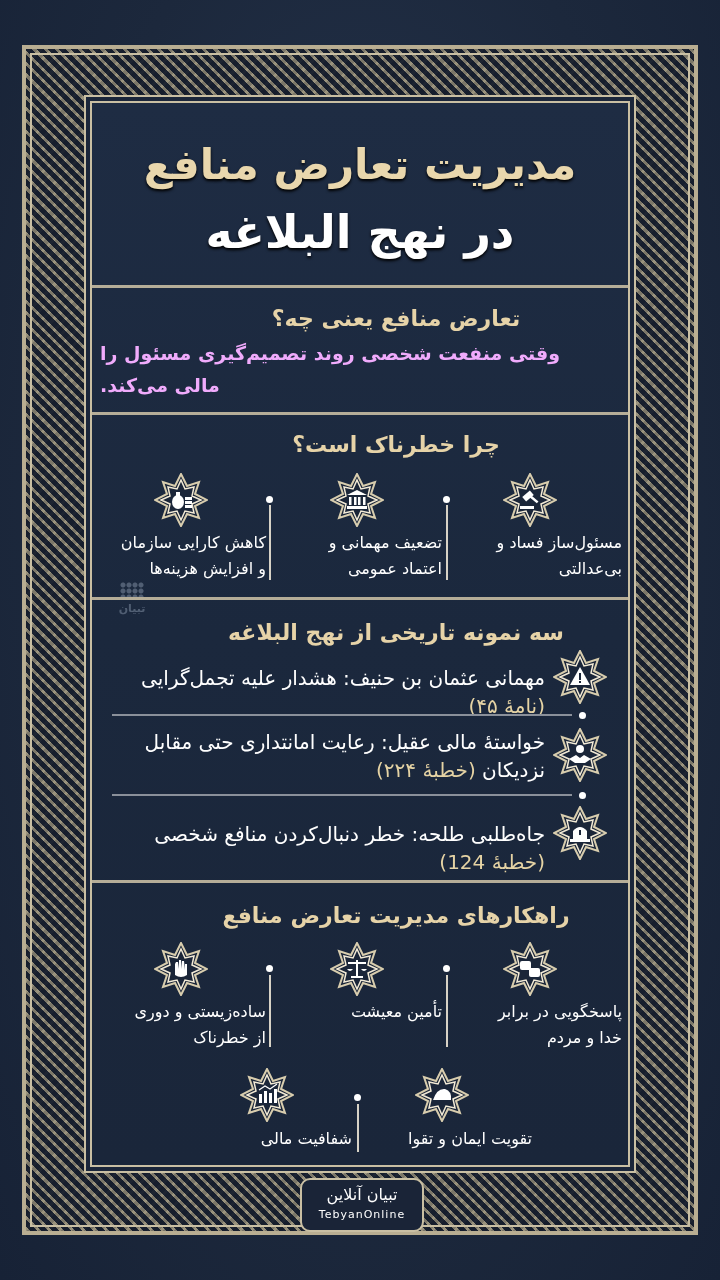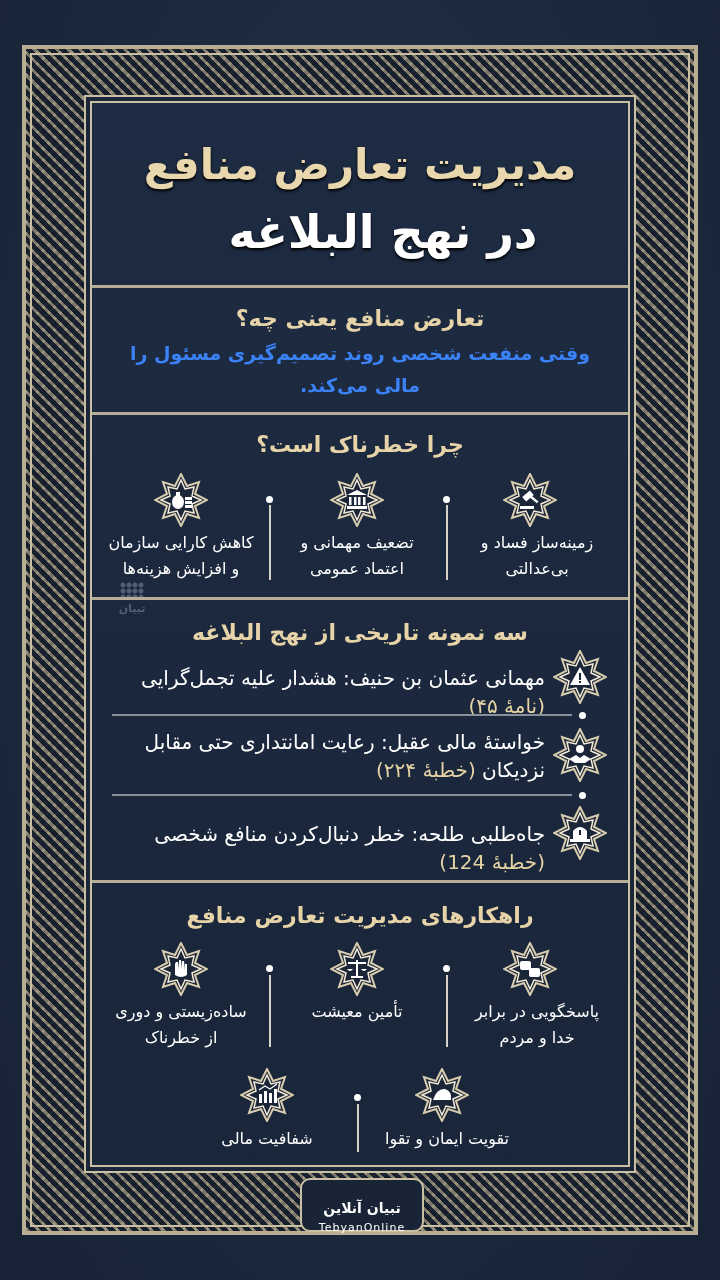--- a/index.html
+++ b/index.html
@@ -11,32 +11,32 @@
     background:
       repeating-linear-gradient(45deg,rgba(190,180,150,.55) 0 3px,rgba(20,28,44,.9) 3px 8px),
       repeating-linear-gradient(-45deg,rgba(190,180,150,.45) 0 3px,transparent 3px 8px),
       #2a2c30;}
   .frame::before{content:"";position:absolute;inset:4px;border:2px solid #c9bfa3;}
   .panel{position:absolute;left:92px;top:103px;width:536px;height:1062px;background:linear-gradient(180deg,#1e2c43 0%,#1b283d 50%,#1a263a 100%);
     box-shadow:0 0 0 2px #c9bfa3, 0 0 0 6px #1b263a, 0 0 0 8px #c9bfa3;}
   .divider{position:absolute;left:92px;width:536px;height:3px;background:#b5ad98;}
   .title{position:absolute;left:92px;width:536px;text-align:center;direction:rtl;font-weight:bold;}
   .title1{top:140px;font-size:42px;color:#e9d7ad;text-shadow:0 2px 3px #000;text-align:center;}
-  .title2{top:205px;font-size:46px;color:#ffffff;text-shadow:0 2px 3px #000;padding-left:23px;}
-  .h2{position:absolute;left:92px;width:536px;text-align:center;direction:rtl;color:#e6d3a8;font-weight:bold;font-size:22px;}
-  .body-text{position:absolute;left:100px;width:520px;text-align:center;direction:rtl;color:#3b82f6;font-size:19px;line-height:30px;font-weight:bold;}
-  .col{position:absolute;width:170px;text-align:center;direction:rtl;color:#fff;font-size:16px;line-height:26px;}
+  .title2{top:205px;font-size:46px;color:#ffffff;text-shadow:0 2px 3px #000;}
+  .h2{position:absolute;left:92px;width:536px;text-align:center;direction:rtl;color:#e6d3a8;font-weight:bold;font-size:22px;padding-left:36px;}
+  .body-text{position:absolute;left:100px;width:520px;text-align:left;direction:rtl;color:#f0abfc;font-size:19px;line-height:30px;font-weight:bold;}
+  .col{position:absolute;width:170px;text-align:right;direction:rtl;color:#fff;font-size:16px;line-height:26px;}
   .star{position:absolute;width:54px;height:54px;}
   .vline{position:absolute;width:2px;background:#d7d2c6;}
   .vdot{position:absolute;width:7px;height:7px;border-radius:50%;background:#fff;}
   .hline{position:absolute;height:2px;background:#8a909a;}
   .ex-text{position:absolute;direction:rtl;text-align:right;color:#fff;font-size:20px;line-height:28px;}
   .gold{color:#e5d3a4;}
   .logo{position:absolute;left:300px;top:1178px;width:120px;height:50px;background:#1a2437;border:2px solid #c9bfa3;border-radius:10px;text-align:center;}
-  .logo .fa{color:#fff;font-weight:bold;font-size:14px;direction:rtl;line-height:24px;margin-top:16px;}
+  .logo .fa{color:#fff;font-weight:normal;font-size:16px;direction:rtl;line-height:24px;margin-top:3px;}
   .logo .en{color:#fff;font-size:11px;letter-spacing:1px;line-height:16px;}
   .wm{position:absolute;left:112px;top:582px;width:40px;text-align:center;color:rgba(180,195,215,.35);font-size:11px;font-weight:bold;}
   .wm .dots{width:24px;height:18px;margin:0 auto 2px;background:radial-gradient(circle,rgba(180,195,215,.35) 2px,transparent 3px) 0 0/6px 6px;}
 </style>
 </head>
 <body>
 
 <div class="bg"></div>
 <div class="frame"></div>
 <div class="panel"></div>
@@ -84,21 +84,21 @@
     <rect x="31" y="28" width="7" height="3" fill="#fff"></rect>
     <rect x="31" y="32" width="7" height="3" fill="#fff"></rect>
   </svg>
 
 <div class="vdot" style="left:443px;top:496px"></div>
 <div class="vline" style="left:446px;top:505px;height:75px"></div>
 <div class="vdot" style="left:266px;top:496px"></div>
 <div class="vline" style="left:269px;top:505px;height:75px"></div>
 
 <div class="col" style="left:452px;top:530px">
-  <div>زمینه‌ساز فساد و</div>
+  <div>مسئول‌ساز فساد و</div>
   <div>بی‌عدالتی</div>
 </div>
 <div class="col" style="left:272px;top:530px">
   <div>تضعیف مهمانی و</div>
   <div>اعتماد عمومی</div>
 </div>
 <div class="col" style="left:96px;top:530px">
   <div>کاهش کارایی سازمان</div>
   <div>و افزایش هزینه‌ها</div>
 </div>

